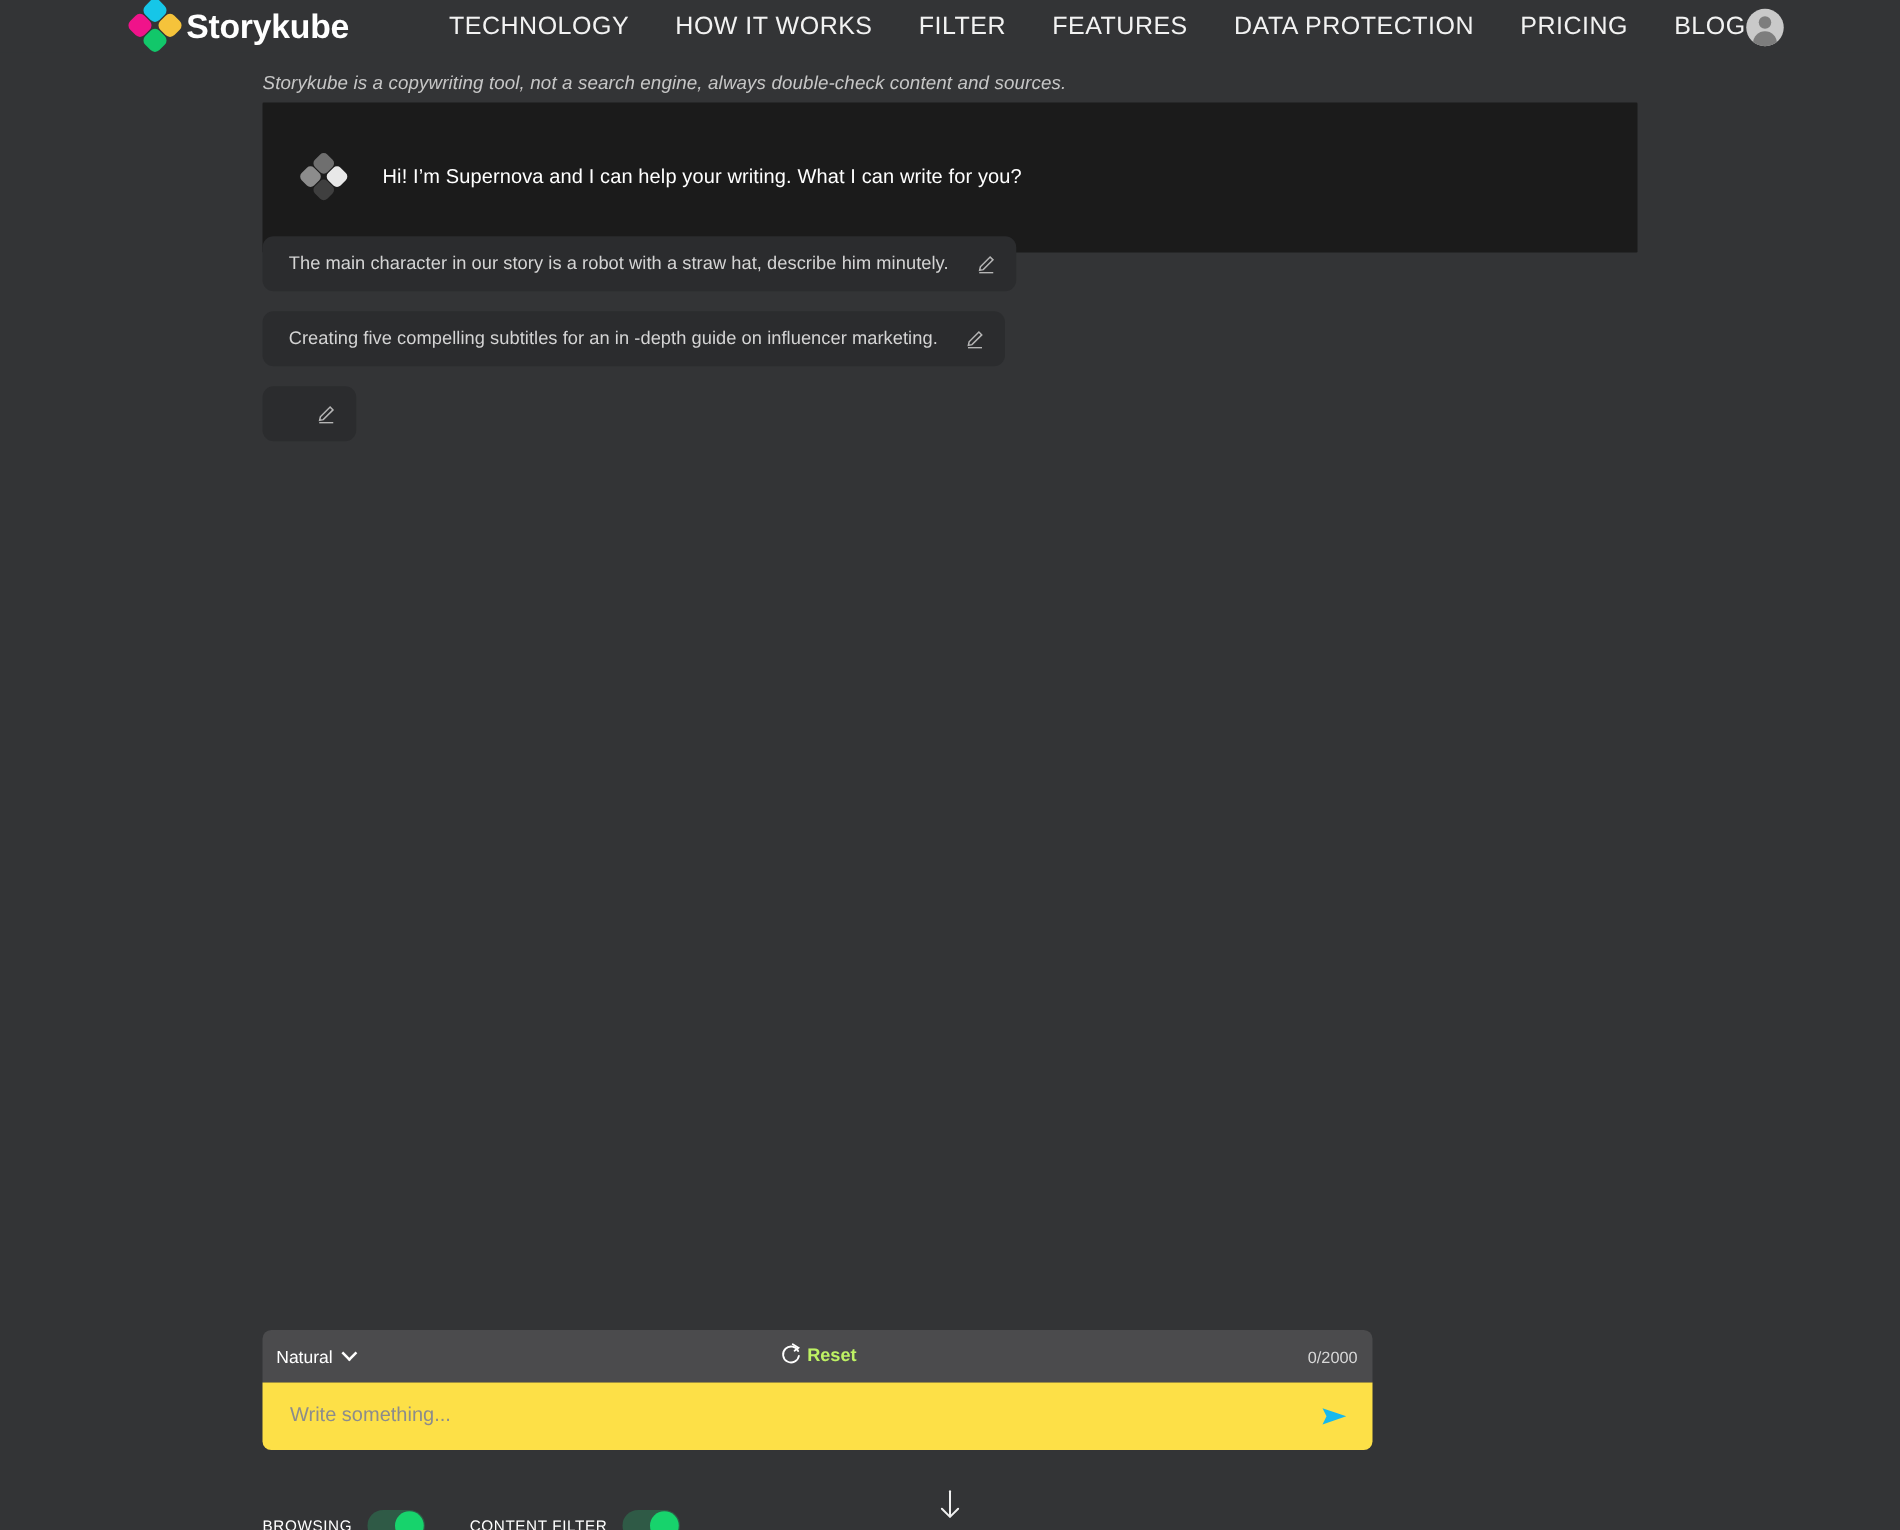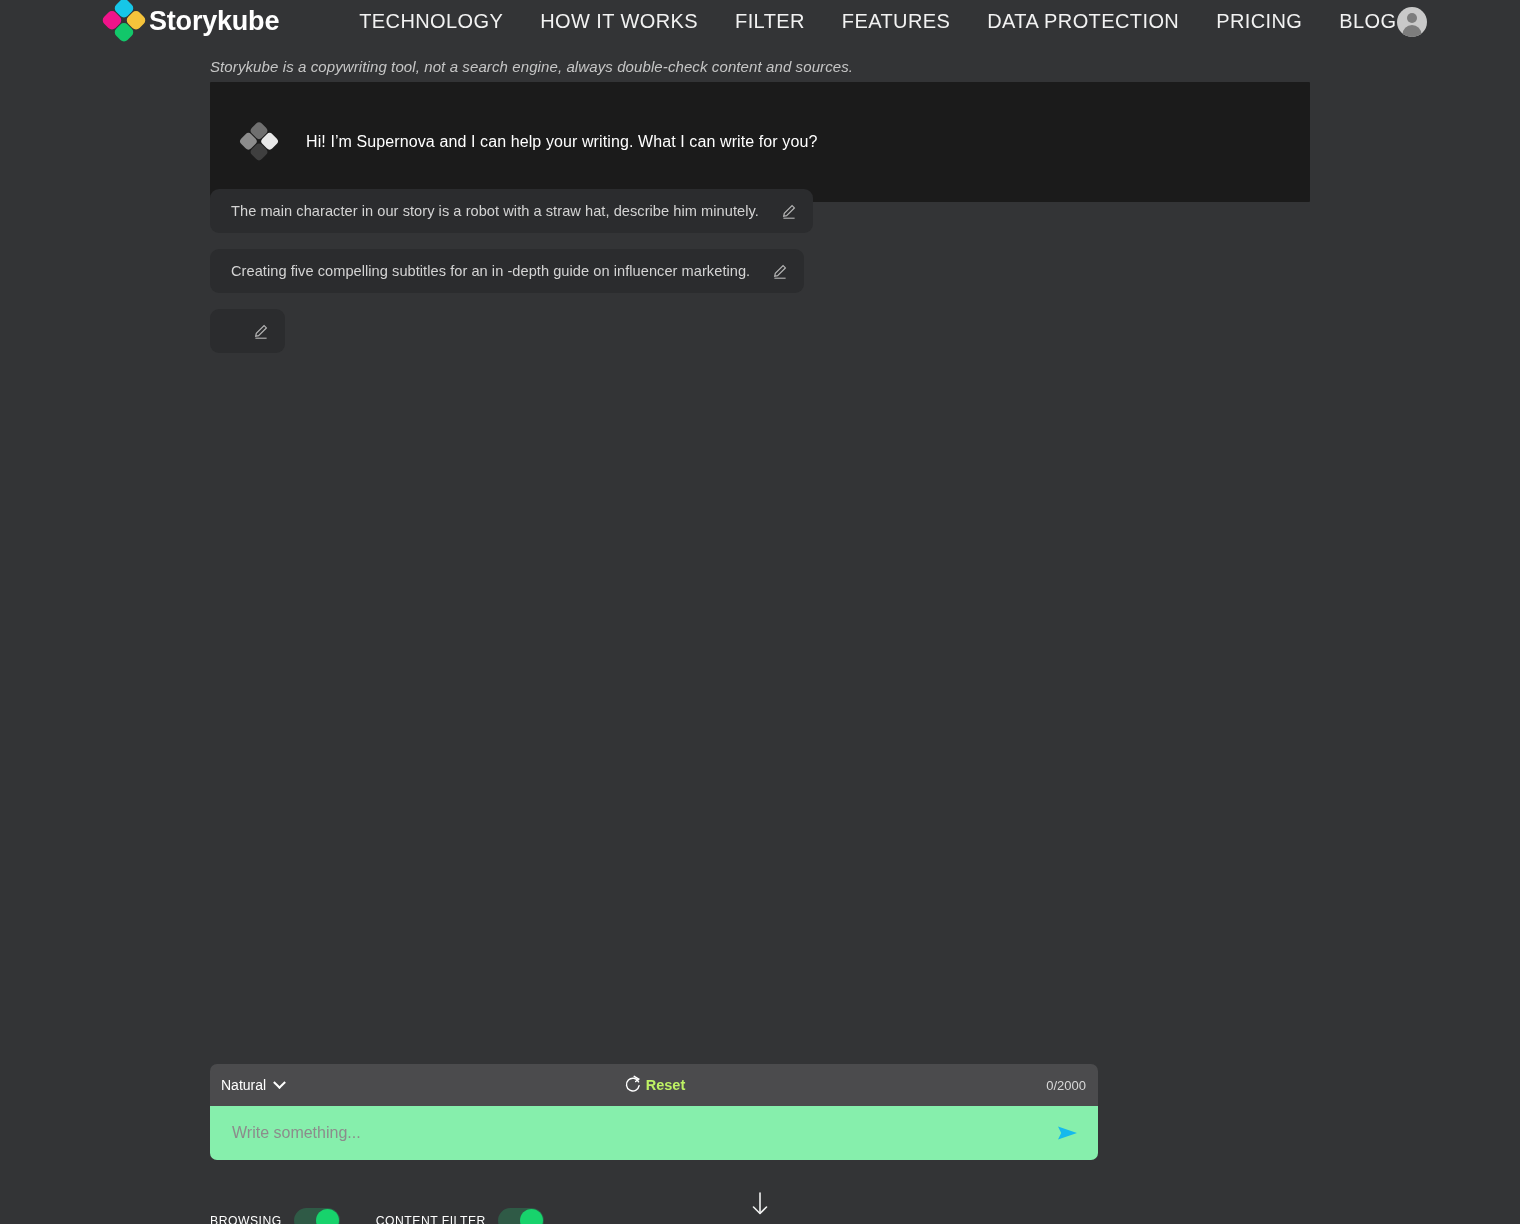--- a/index.html
+++ b/index.html
@@ -215,21 +215,21 @@
   }
   .counter {
     position: absolute;
     right: 12px;
     color: #d8d8d8;
     font-size: 13px;
   }
   .composer-input {
     position: relative;
     height: 54px;
-    background: #86efac;
+    background: #fde047;
     border-radius: 0 0 7px 7px;
     display: flex;
     align-items: center;
   }
   .composer-input input {
     border: 0;
     outline: 0;
     background: transparent;
     margin-left: 22px;
     width: 1180px;

